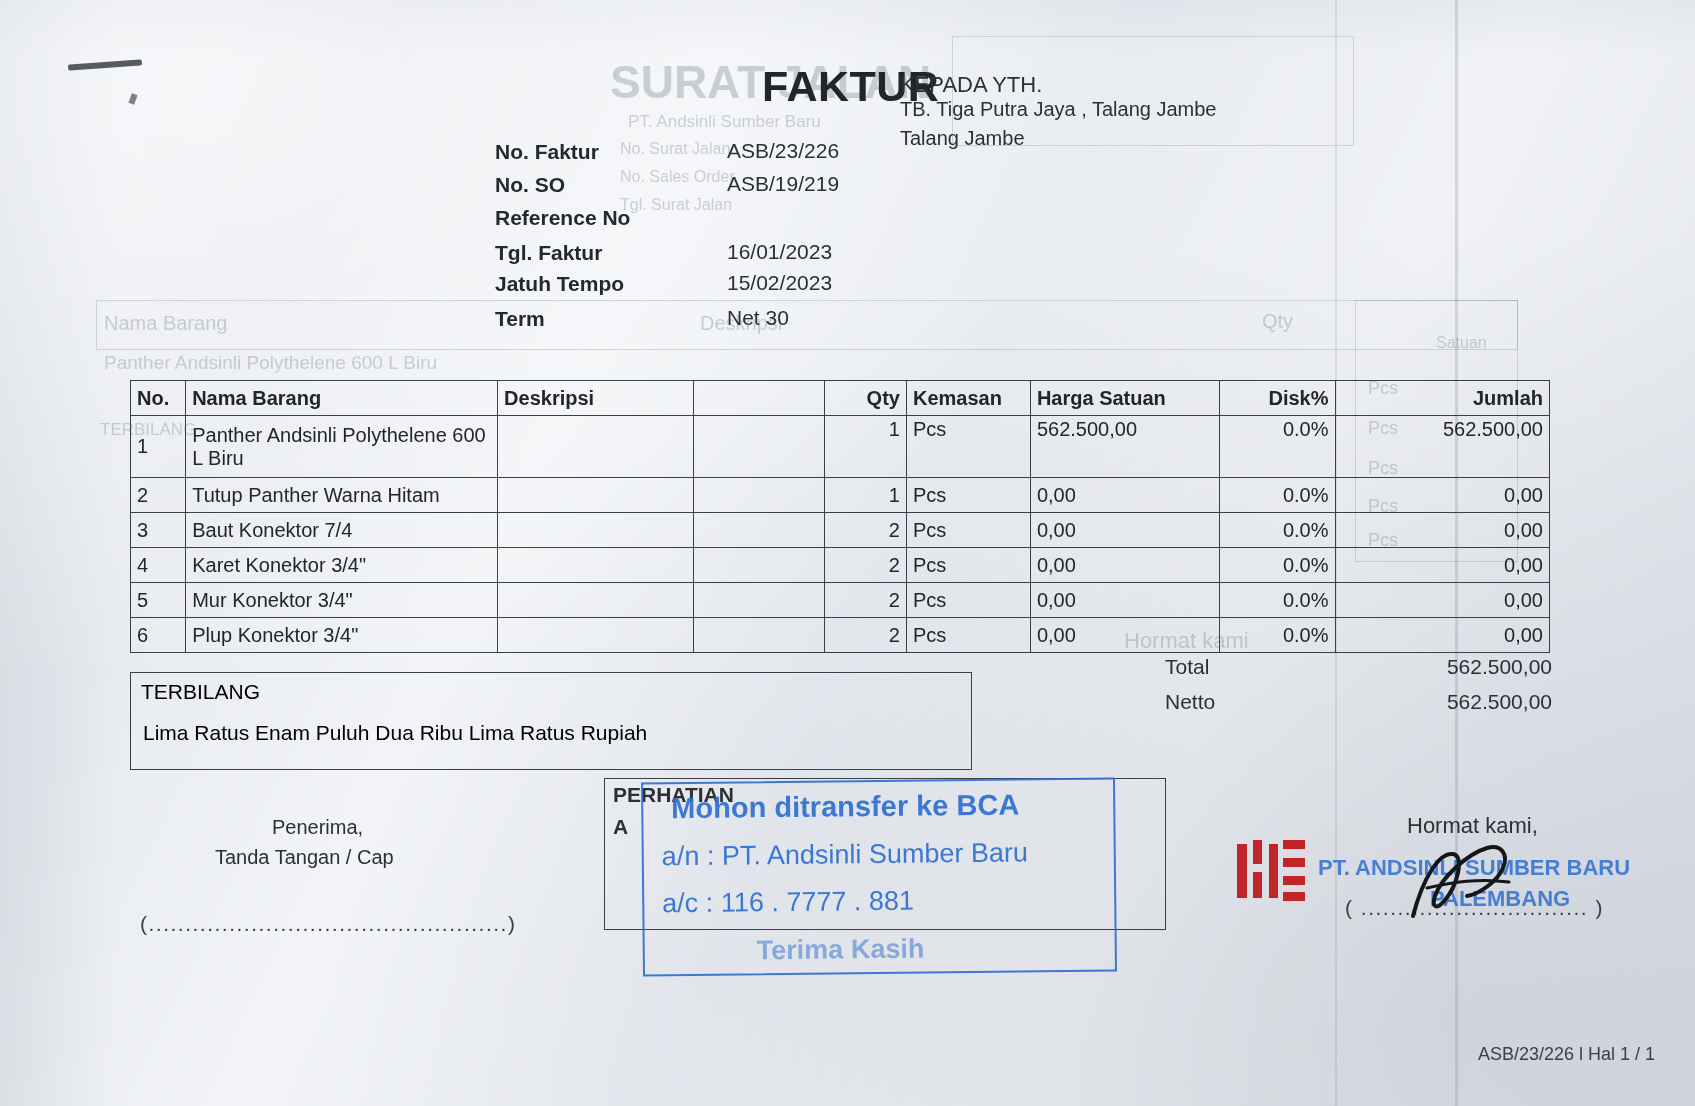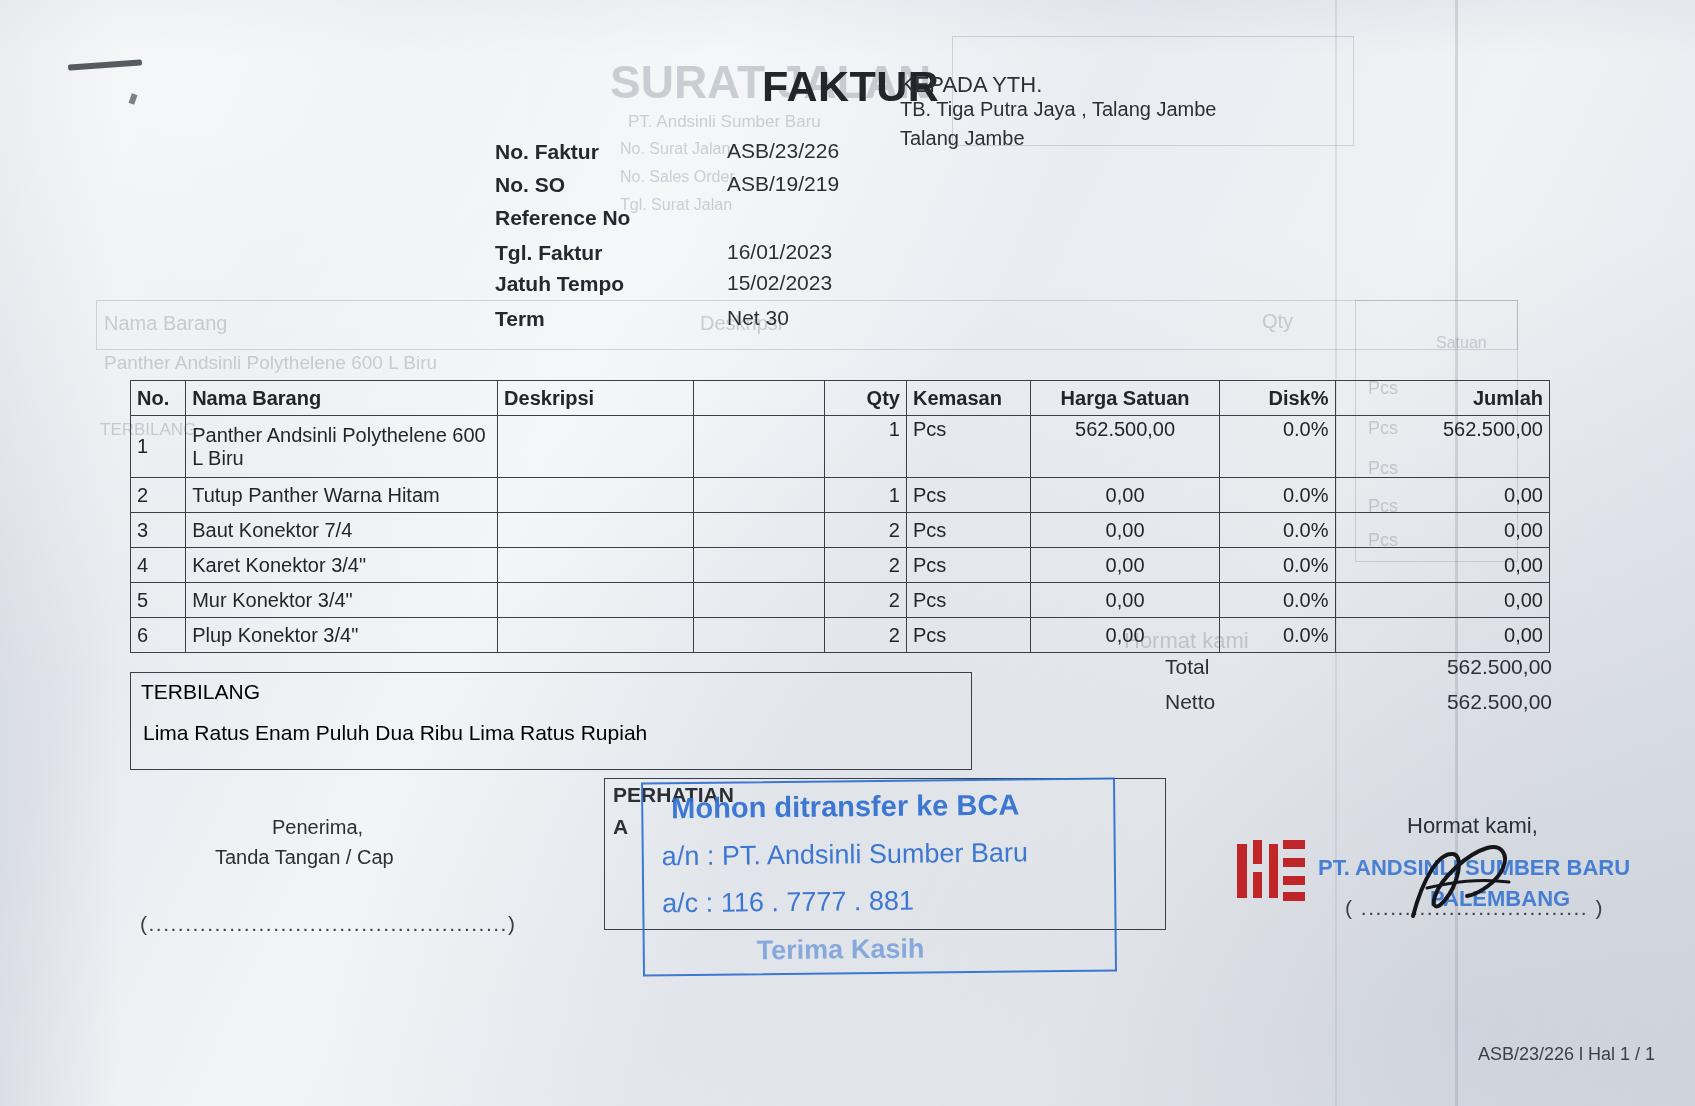--- a/index.html
+++ b/index.html
@@ -116,21 +116,21 @@
     font-weight: bold;
     height: 30px;
     white-space: nowrap;
   }
   .c-no    { width: 44px; text-align: left; }
   .c-nama  { width: 330px; text-align: left; }
   .c-desk  { width: 200px; text-align: left; }
   .c-blank { width: 140px; }
   .c-qty   { width: 75px;  text-align: right; }
   .c-kem   { width: 115px; text-align: left; }
-  .c-harga { width: 185px; text-align: center; }
+  .c-harga { width: 185px; text-align: left; }
   .c-disk  { width: 110px; text-align: right; }
   .c-jml   { width: 220px; text-align: right; }
   #tbl tbody td { height: 30px; }
 
   
   #terbilang {
     position:absolute;
     left: 130px; top: 672px;
     width: 840px; height: 96px;
     border: 1px solid #3a4047;

